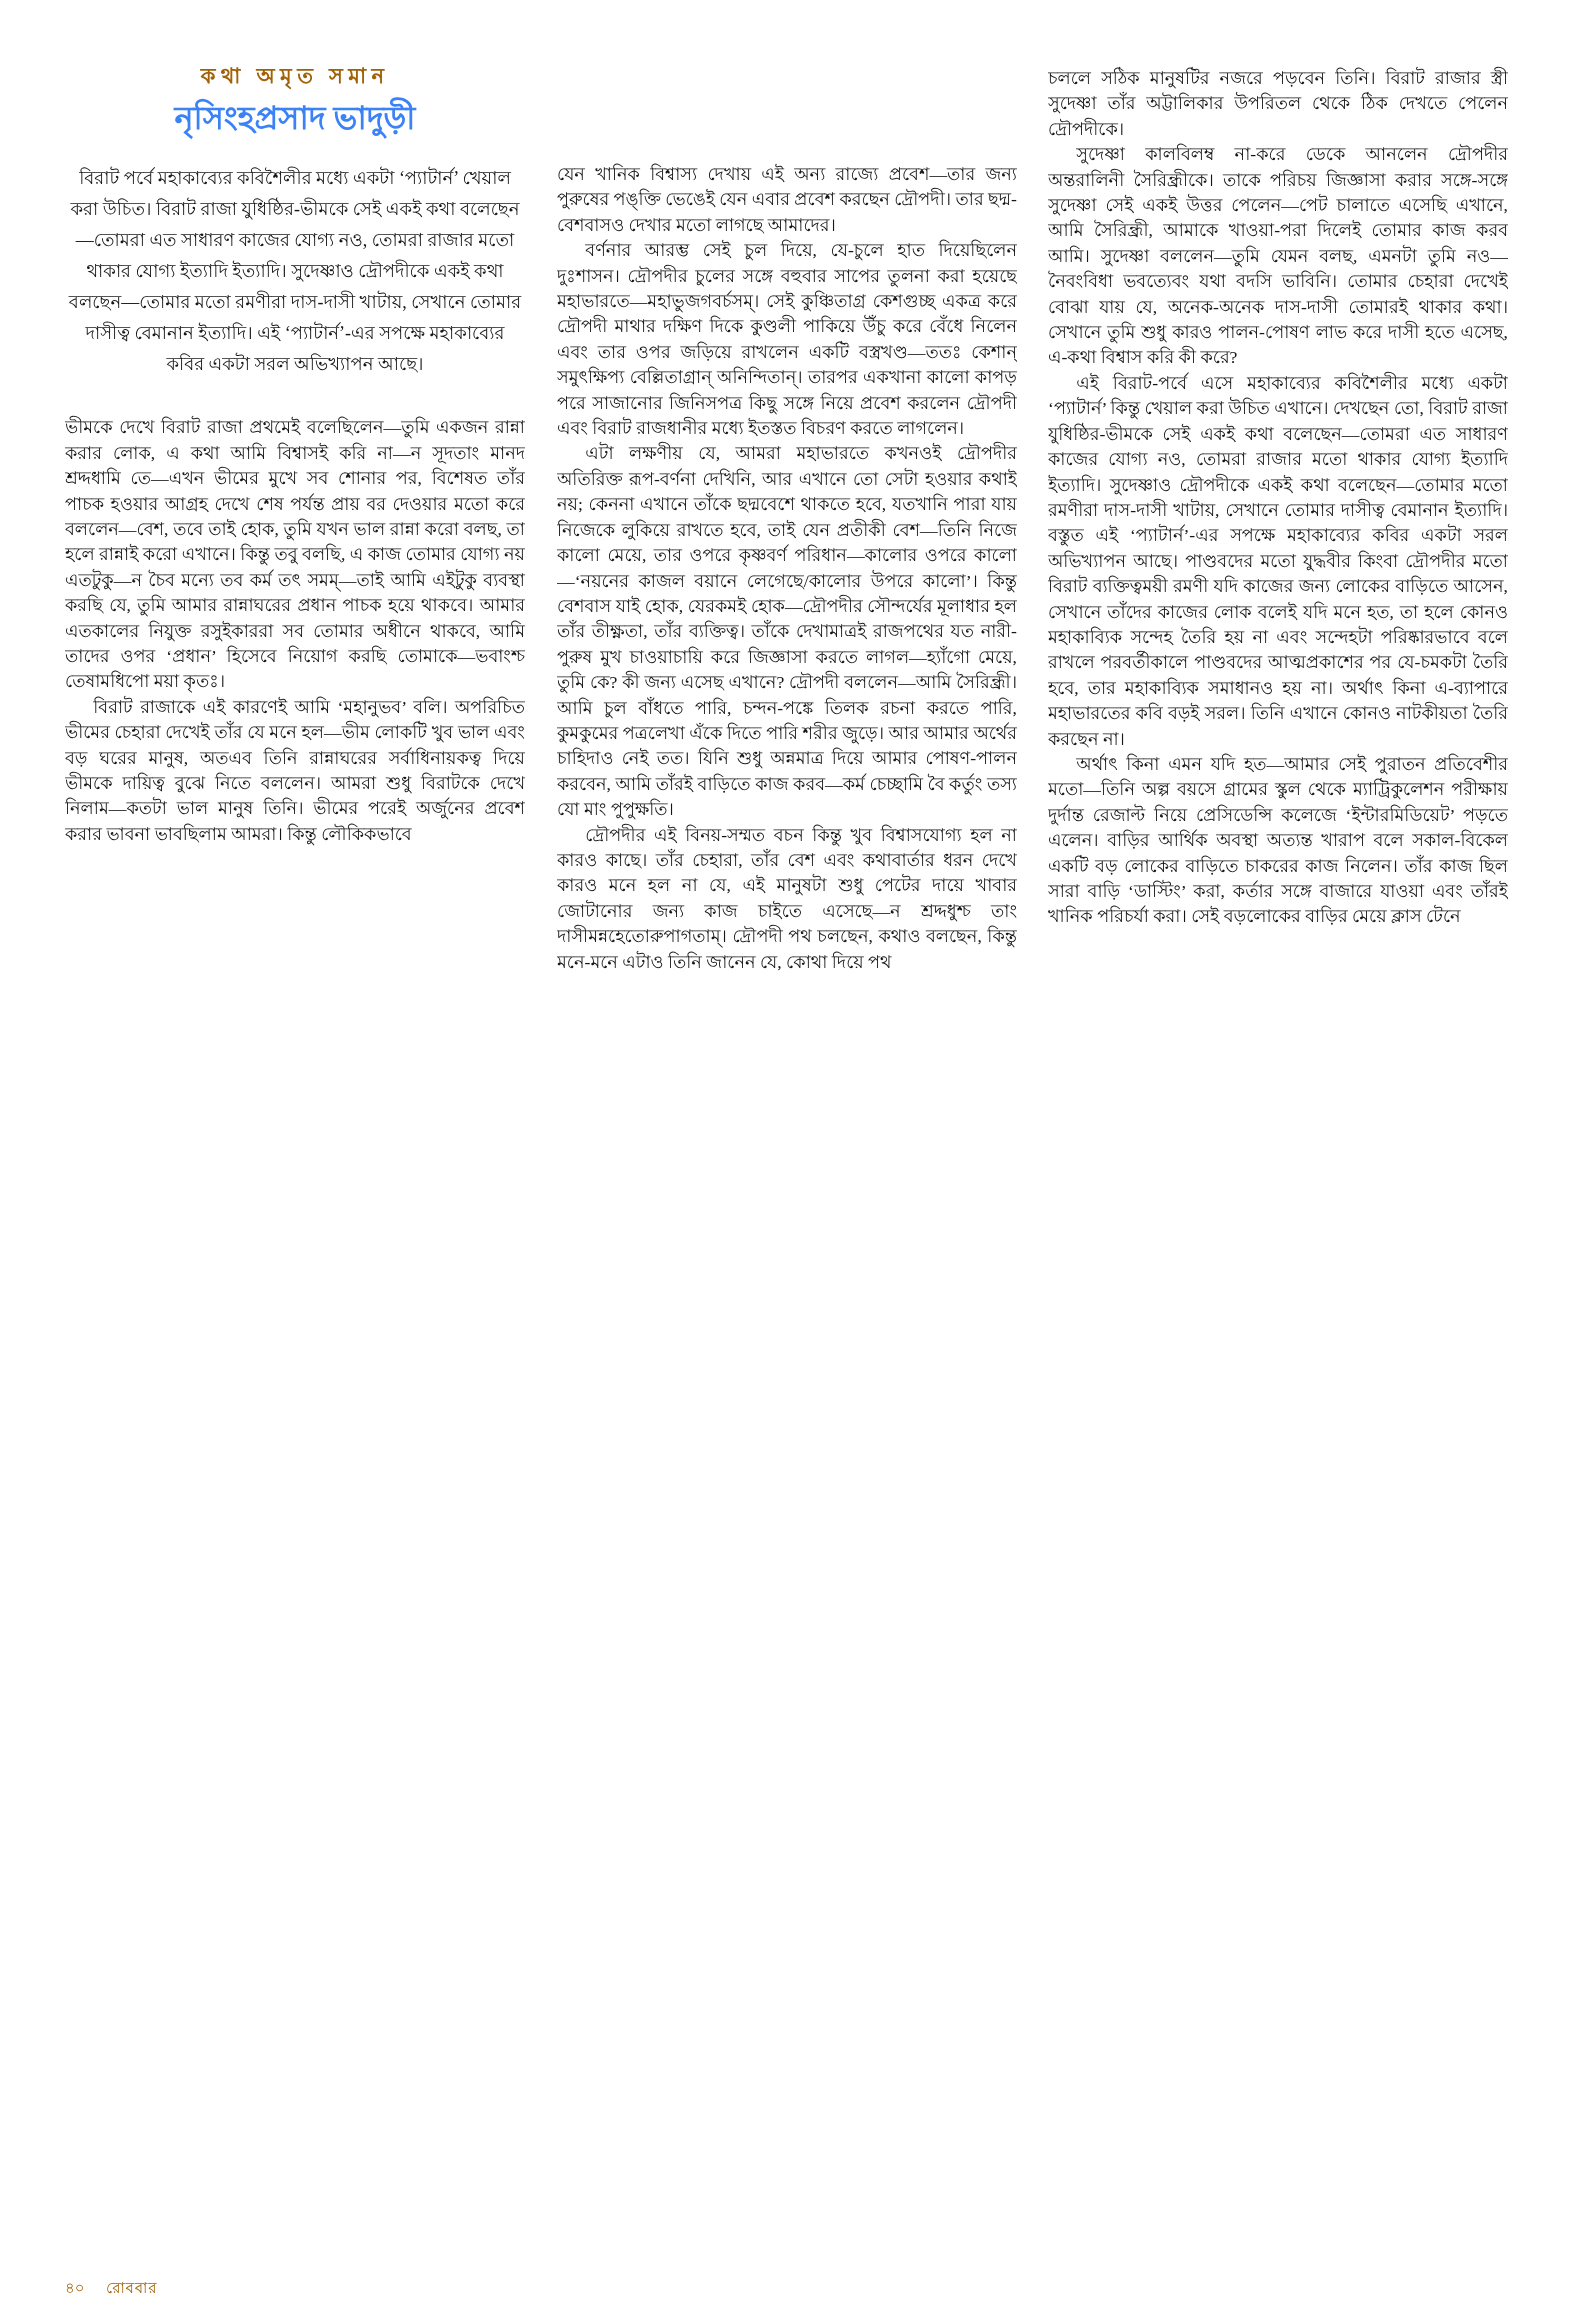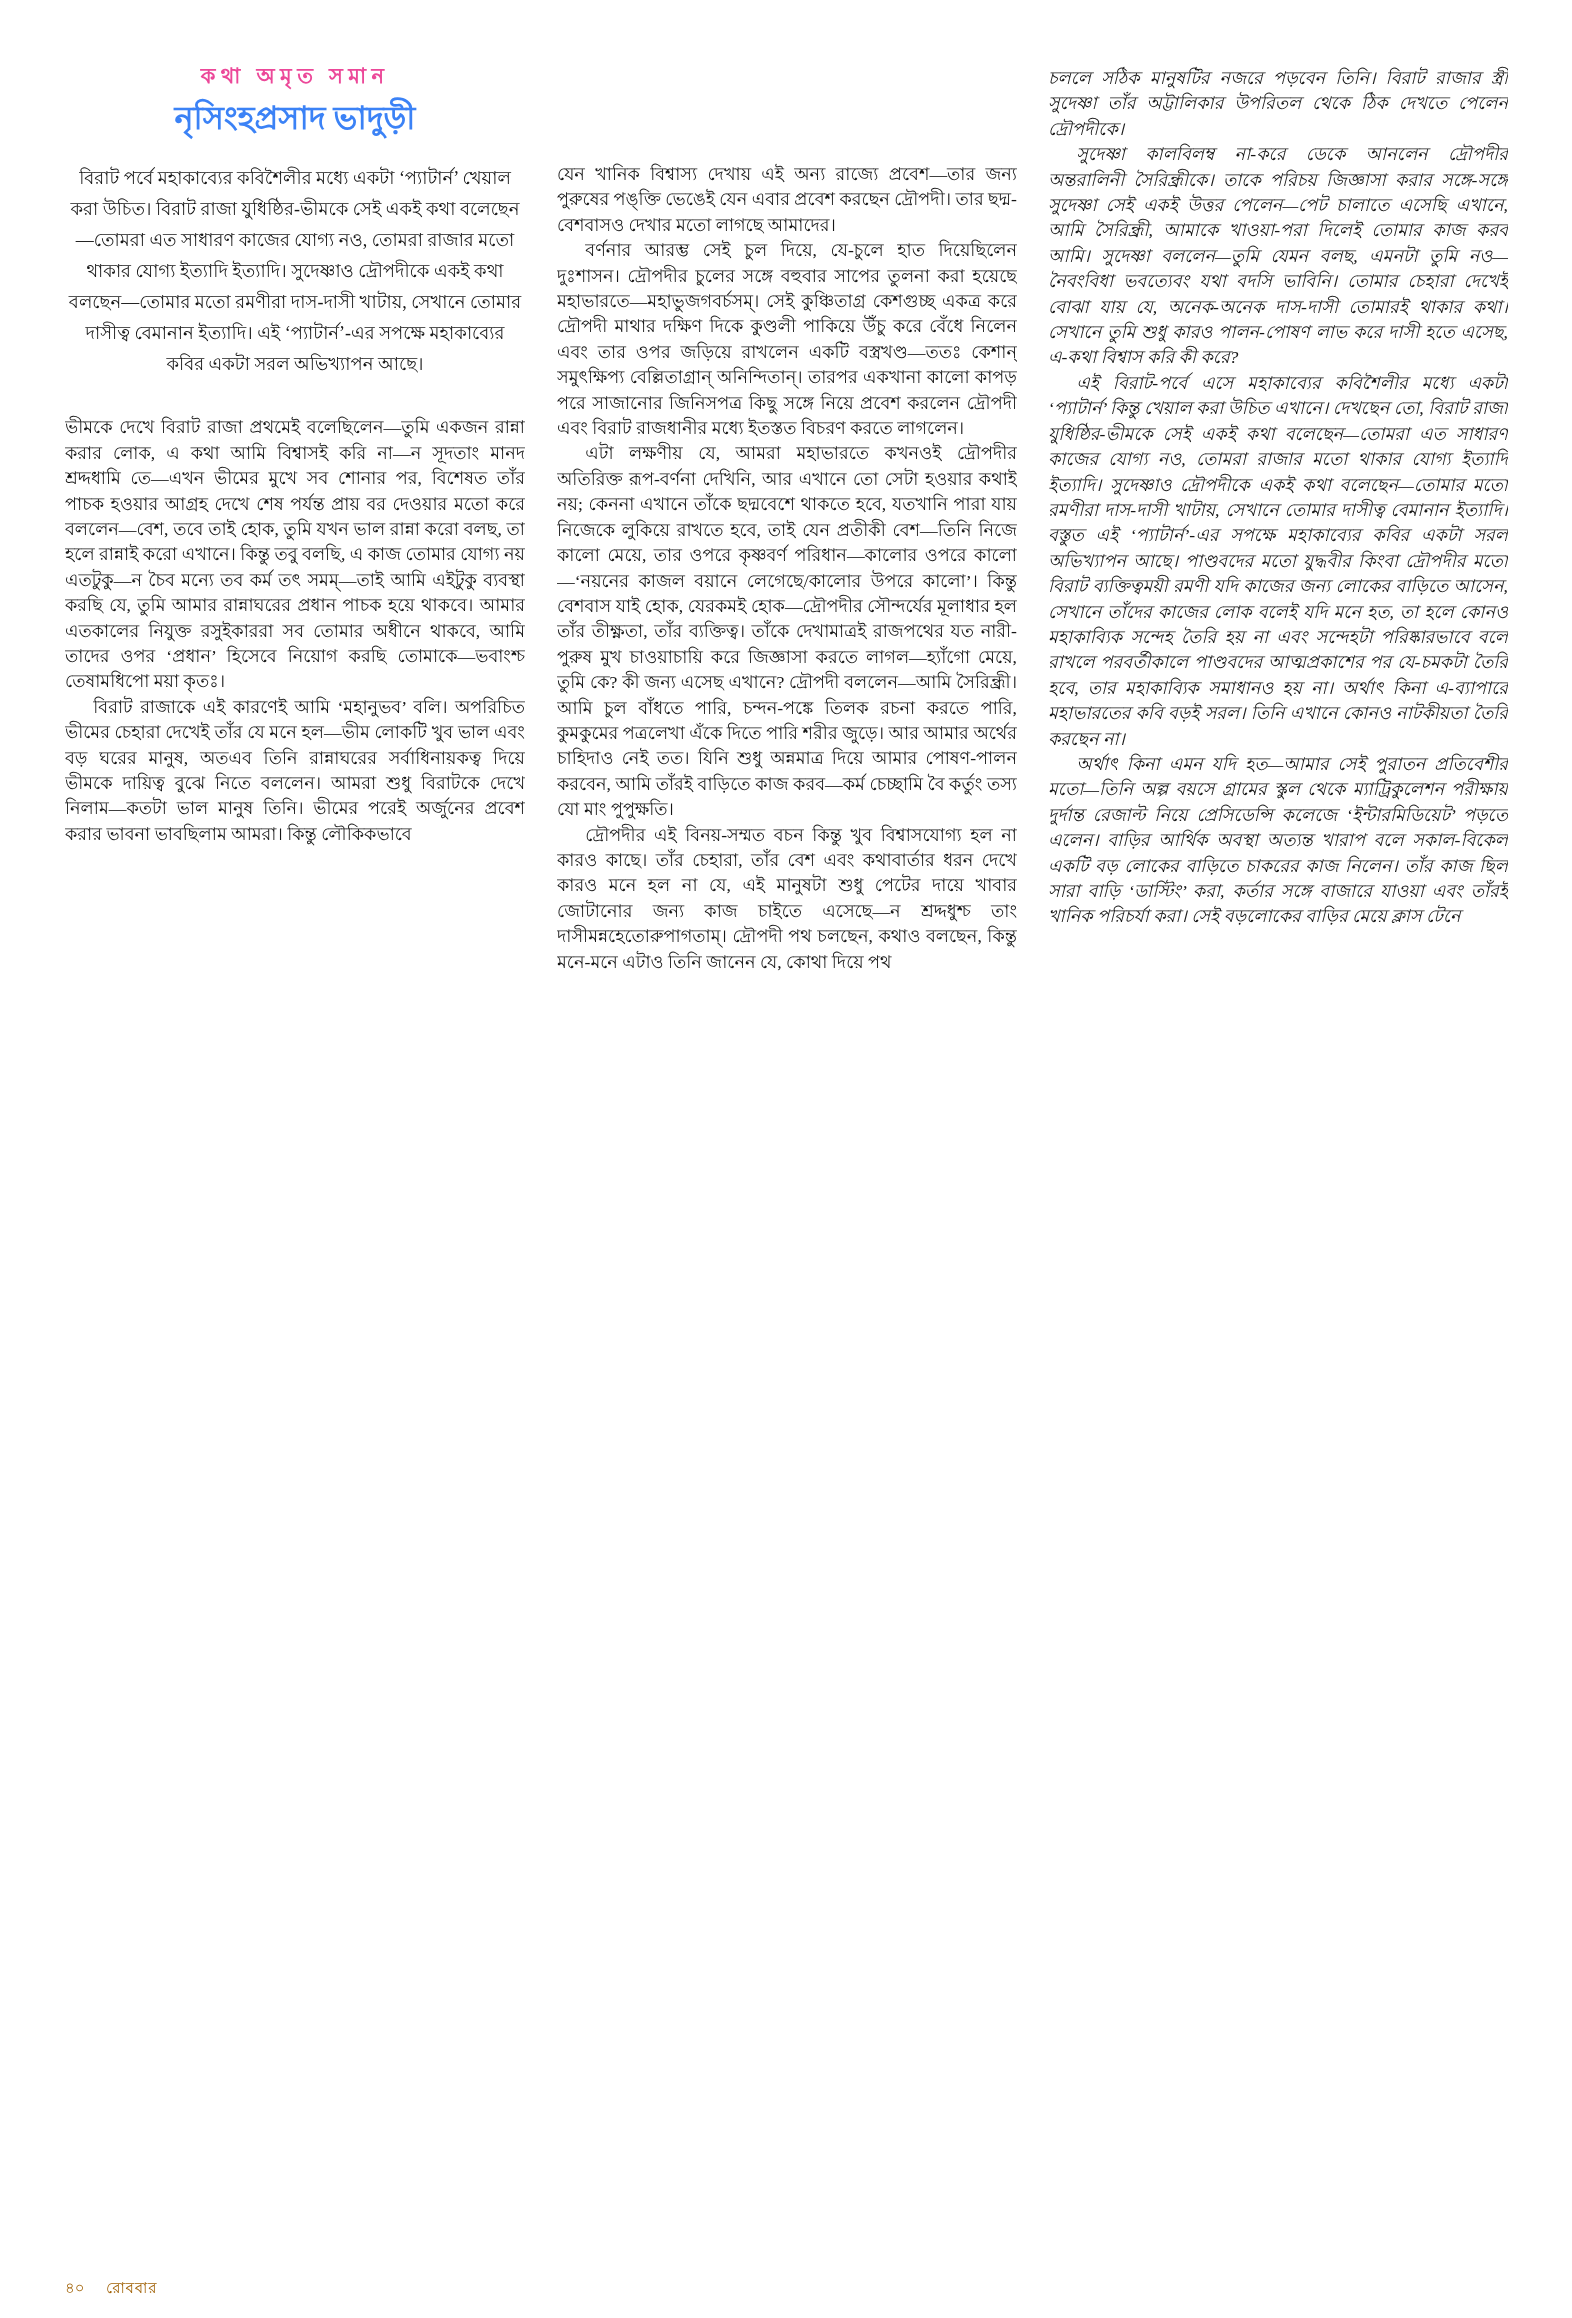--- a/index.html
+++ b/index.html
@@ -20,21 +20,21 @@
   .col {
     position: absolute;
     width: 460px;
     font-size: 17.7px;
     line-height: 25.4px;
     text-align: justify;
     overflow: hidden;
   }
   #col-left   { left: 65px;  top: 65px;  height: 2209px; }
   #col-middle { left: 557px; top: 162px; height: 2115px; }
-  #col-right  { left: 1048px; top: 66px; height: 2211px; font-style: italic; }
+  #col-right  { left: 1048px; top: 66px; height: 2211px; }
 
   .kicker {
     text-align: center;
     font-weight: bold;
     font-size: 21px;
     letter-spacing: 5.4px;
     line-height: 23px;
     margin: 0 0 12.3px 0;
   }
   .byline {
@@ -67,21 +67,21 @@
   }
   .footer .pg { margin-right: 21.6px; }
   .footer .mag { letter-spacing: 0.8px; }
 </style>
 </head>
 <body>
 
 <div class="page">
 
   <div class="col" id="col-left">
-    <div class="kicker" style="color: #ec4899;">কথা অমৃত সমান</div>
+    <div class="kicker" style="color: #a16207;">কথা অমৃত সমান</div>
     <div class="byline">নৃসিংহপ্রসাদ ভাদুড়ী</div>
     <div class="lead">বিরাট পর্বে মহাকাব্যের কবিশৈলীর মধ্যে একটা ‘প্যাটার্ন’ খেয়াল করা উচিত। বিরাট রাজা যুধিষ্ঠির-ভীমকে সেই একই কথা বলেছেন—তোমরা এত সাধারণ কাজের যোগ্য নও, তোমরা রাজার মতো থাকার যোগ্য ইত্যাদি ইত্যাদি। সুদেষ্ণাও দ্রৌপদীকে একই কথা বলছেন—তোমার মতো রমণীরা দাস-দাসী খাটায়, সেখানে তোমার দাসীত্ব বেমানান ইত্যাদি। এই ‘প্যাটার্ন’-এর সপক্ষে মহাকাব্যের কবির একটা সরল অভিখ্যাপন আছে।</div>
     <p class="body-para flush">ভীমকে দেখে বিরাট রাজা প্রথমেই বলেছিলেন—তুমি একজন রান্না করার লোক, এ কথা আমি বিশ্বাসই করি না—ন সূদতাং মানদ শ্রদ্দধামি তে—এখন ভীমের মুখে সব শোনার পর, বিশেষত তাঁর পাচক হওয়ার আগ্রহ দেখে শেষ পর্যন্ত প্রায় বর দেওয়ার মতো করে বললেন—বেশ, তবে তাই হোক, তুমি যখন ভাল রান্না করো বলছ, তা হলে রান্নাই করো এখানে। কিন্তু তবু বলছি, এ কাজ তোমার যোগ্য নয় এতটুকু—ন চৈব মন্যে তব কর্ম তৎ সমম্‌—তাই আমি এইটুকু ব্যবস্থা করছি যে, তুমি আমার রান্নাঘরের প্রধান পাচক হয়ে থাকবে। আমার এতকালের নিযুক্ত রসুইকাররা সব তোমার অধীনে থাকবে, আমি তাদের ওপর ‘প্রধান’ হিসেবে নিয়োগ করছি তোমাকে—ভবাংশ্চ তেষামধিপো ময়া কৃতঃ।</p>
     <p class="body-para">বিরাট রাজাকে এই কারণেই আমি ‘মহানুভব’ বলি। অপরিচিত ভীমের চেহারা দেখেই তাঁর যে মনে হল—ভীম লোকটি খুব ভাল এবং বড় ঘরের মানুষ, অতএব তিনি রান্নাঘরের সর্বাধিনায়কত্ব দিয়ে ভীমকে দায়িত্ব বুঝে নিতে বললেন। আমরা শুধু বিরাটকে দেখে নিলাম—কতটা ভাল মানুষ তিনি। ভীমের পরেই অর্জুনের প্রবেশ করার ভাবনা ভাবছিলাম আমরা। কিন্তু লৌকিকভাবে</p>
   </div>
 
   <div class="col" id="col-middle">
     <p class="body-para flush">যেন খানিক বিশ্বাস্য দেখায় এই অন্য রাজ্যে প্রবেশ—তার জন্য পুরুষের পঙ্‌ক্তি ভেঙেই যেন এবার প্রবেশ করছেন দ্রৌপদী। তার ছদ্ম-বেশবাসও দেখার মতো লাগছে আমাদের।</p>
     <p class="body-para">বর্ণনার আরম্ভ সেই চুল দিয়ে, যে-চুলে হাত দিয়েছিলেন দুঃশাসন। দ্রৌপদীর চুলের সঙ্গে বহুবার সাপের তুলনা করা হয়েছে মহাভারতে—মহাভুজগবর্চসম্‌। সেই কুঞ্চিতাগ্র কেশগুচ্ছ একত্র করে দ্রৌপদী মাথার দক্ষিণ দিকে কুণ্ডলী পাকিয়ে উঁচু করে বেঁধে নিলেন এবং তার ওপর জড়িয়ে রাখলেন একটি বস্ত্রখণ্ড—ততঃ কেশান্‌ সমুৎক্ষিপ্য বেল্লিতাগ্রান্‌ অনিন্দিতান্‌। তারপর একখানা কালো কাপড় পরে সাজানোর জিনিসপত্র কিছু সঙ্গে নিয়ে প্রবেশ করলেন দ্রৌপদী এবং বিরাট রাজধানীর মধ্যে ইতস্তত বিচরণ করতে লাগলেন।</p>
     <p class="body-para">এটা লক্ষণীয় যে, আমরা মহাভারতে কখনওই দ্রৌপদীর অতিরিক্ত রূপ-বর্ণনা দেখিনি, আর এখানে তো সেটা হওয়ার কথাই নয়; কেননা এখানে তাঁকে ছদ্মবেশে থাকতে হবে, যতখানি পারা যায় নিজেকে লুকিয়ে রাখতে হবে, তাই যেন প্রতীকী বেশ—তিনি নিজে কালো মেয়ে, তার ওপরে কৃষ্ণবর্ণ পরিধান—কালোর ওপরে কালো—‘নয়নের কাজল বয়ানে লেগেছে/কালোর উপরে কালো’। কিন্তু বেশবাস যাই হোক, যেরকমই হোক—দ্রৌপদীর সৌন্দর্যের মূলাধার হল তাঁর তীক্ষ্ণতা, তাঁর ব্যক্তিত্ব। তাঁকে দেখামাত্রই রাজপথের যত নারী-পুরুষ মুখ চাওয়াচায়ি করে জিজ্ঞাসা করতে লাগল—হ্যাঁগো মেয়ে, তুমি কে? কী জন্য এসেছ এখানে? দ্রৌপদী বললেন—আমি সৈরিন্ধ্রী। আমি চুল বাঁধতে পারি, চন্দন-পঙ্কে তিলক রচনা করতে পারি, কুমকুমের পত্রলেখা এঁকে দিতে পারি শরীর জুড়ে। আর আমার অর্থের চাহিদাও নেই তত। যিনি শুধু অন্নমাত্র দিয়ে আমার পোষণ-পালন করবেন, আমি তাঁরই বাড়িতে কাজ করব—কর্ম চেচ্ছামি বৈ কর্তুং তস্য যো মাং পুপুক্ষতি।</p>

